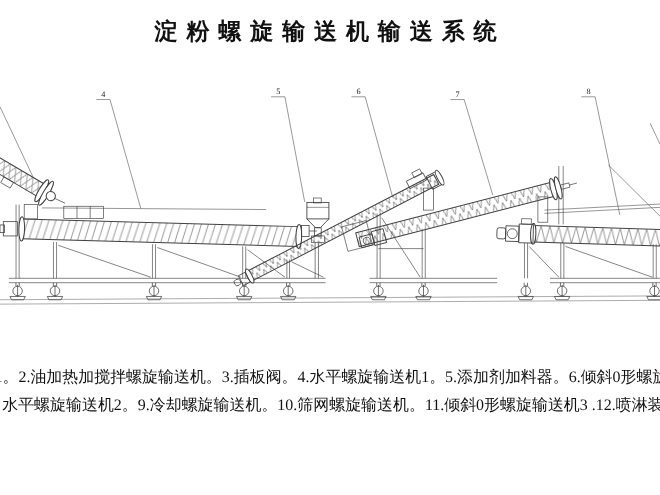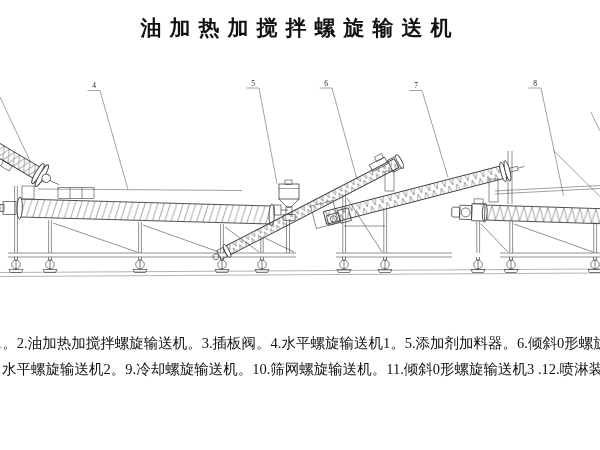--- a/index.html
+++ b/index.html
@@ -21,21 +21,21 @@
   .captions{
     position:absolute;top:331px;left:0;width:600px;overflow:hidden;
     font-size:14.5px;line-height:25.5px;white-space:nowrap;color:#111;
   }
   .captions .line1{margin-left:-5px;}
   .captions .line2{margin-left:2px;}
 </style>
 </head>
 <body>
 
-<div class="title">油加热加搅拌螺旋输送机</div>
+<div class="title">淀粉螺旋输送机输送系统</div>
 
 <svg class="diagram" width="600" height="450" viewBox="0 0 600 450">
   <defs>
     <pattern id="flightD" patternUnits="userSpaceOnUse" width="6.3" height="18">
       <path d="M0.6,18 L5.8,0" stroke="#555" stroke-width="0.55" fill="none"></path>
     </pattern>
     <pattern id="flightV10" patternUnits="userSpaceOnUse" width="7" height="10">
       <path d="M0,0 L3.5,10 L7,0" stroke="#555" stroke-width="0.55" fill="none"></path>
     </pattern>
     <pattern id="flightV13" patternUnits="userSpaceOnUse" width="8" height="13">

